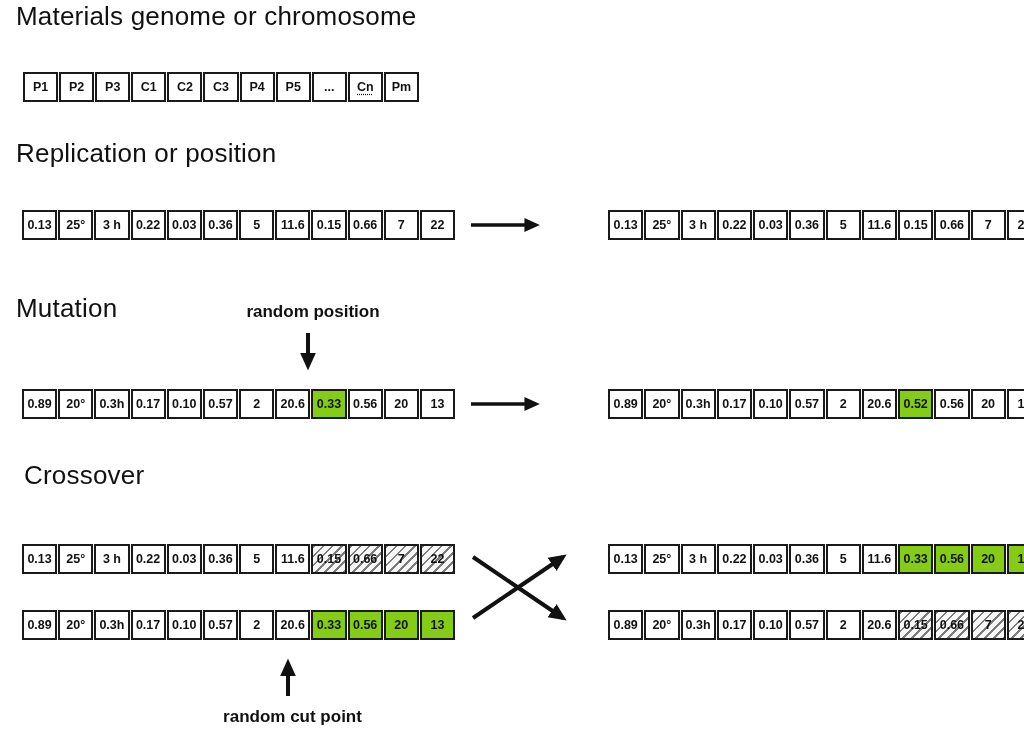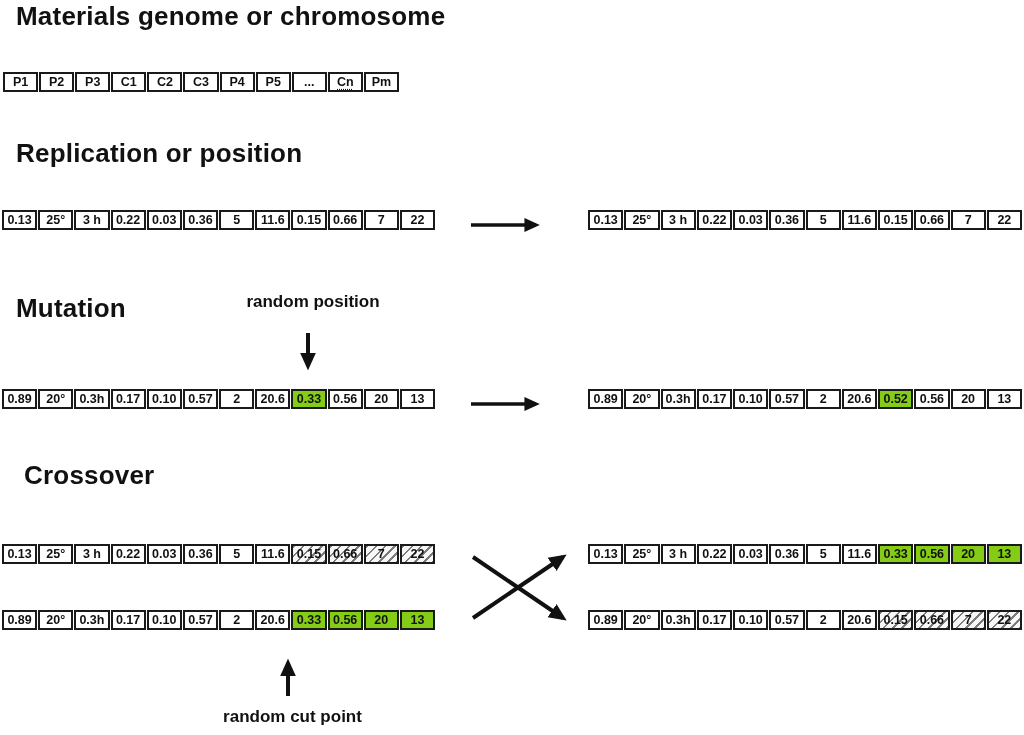--- a/index.html
+++ b/index.html
@@ -1,27 +1,27 @@
 <!DOCTYPE html>
 <html><head>
 <meta charset="utf-8">
 <style>
   html,body{margin:0;padding:0;background:#ffffff;}
   .stage{
     position:relative;width:1024px;height:735px;background:#ffffff;overflow:hidden;
     font-family:"Liberation Sans",sans-serif;color:#111111;
   }
   .heading{
-    position:absolute;font-size:26px;font-weight:bold;letter-spacing:0.2px;white-space:nowrap;
+    position:absolute;font-size:26px;font-weight:normal;letter-spacing:0.2px;white-space:nowrap;
   }
   .note{
     position:absolute;font-size:17px;font-weight:bold;text-align:center;white-space:nowrap;
   }
   .generow{
-    position:absolute;display:flex;gap:1px;height:20px;
+    position:absolute;display:flex;gap:1px;height:30px;margin-left:20px;
   }
   .cell{
     flex:1 1 0;box-sizing:border-box;border:2px solid #1a1a1a;background:#ffffff;
     display:flex;align-items:center;justify-content:center;
     font-size:12.5px;font-weight:bold;white-space:nowrap;overflow:hidden;
   }
   .cell.gray{background:#84cc16;}
   .cell.hatch{
     background-color:#f7f7f7;
     background-image:repeating-linear-gradient(135deg,rgba(110,110,110,0.9) 0 1.8px,transparent 1.8px 6.5px);
@@ -159,21 +159,21 @@
       </div>
       <div class="cell">
         <span>7</span>
       </div>
       <div class="cell">
         <span>22</span>
       </div>
     </div>
 
   <div class="heading" style="left:16px;top:293px">Mutation</div>
-  <div class="note" style="left:228px;top:292px;width:170px">random position</div>
+  <div class="note" style="left:228px;top:302px;width:170px">random position</div>
   <svg class="arr" style="left:294px;top:330px" width="28" height="52">
     <line x1="14" y1="3" x2="14" y2="36" stroke-width="4" marker-end="url(#ah)"></line>
   </svg>
   <div class="generow" style="left:2px;top:389px;width:433px">
       <div class="cell">
         <span>0.89</span>
       </div>
       <div class="cell">
         <span>20°</span>
       </div>

